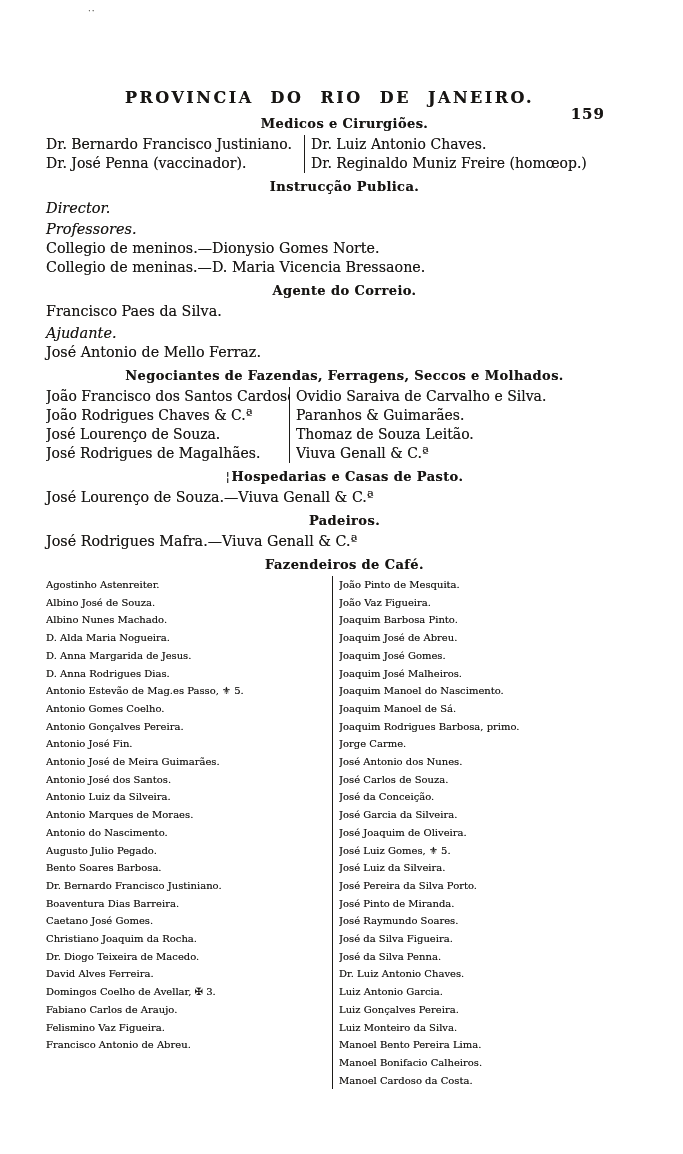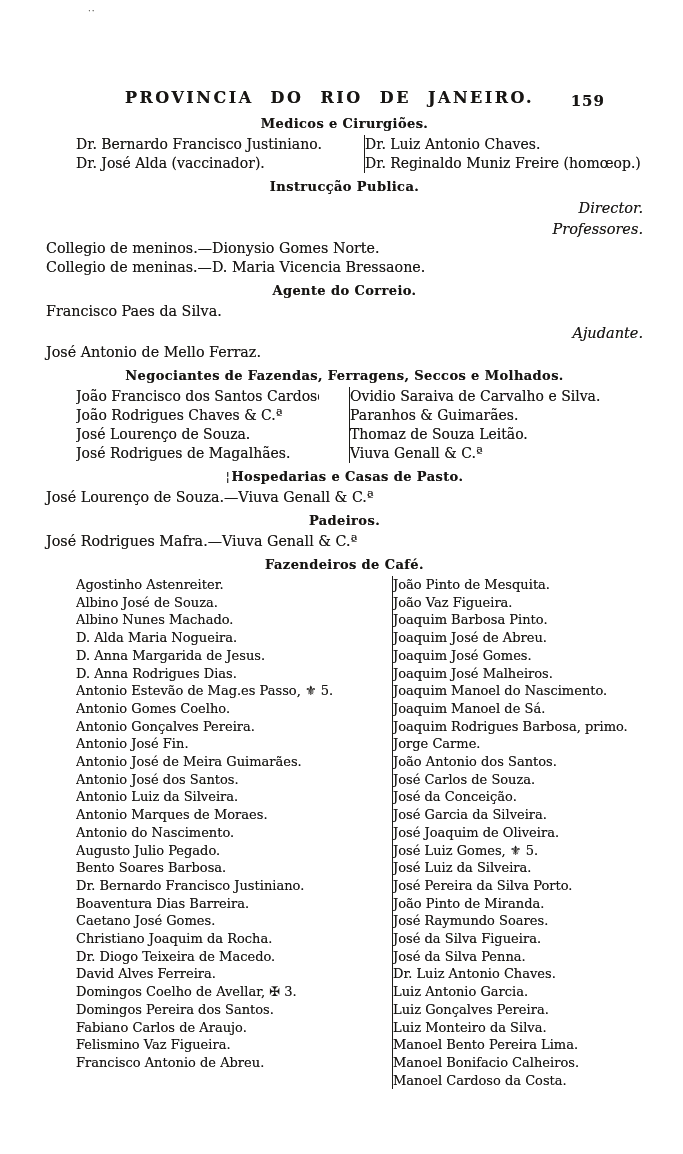--- a/index.html
+++ b/index.html
@@ -24,68 +24,69 @@
   }
   .running-title {
     text-align:center;
     font-weight:bold;
     font-size:16px;
     letter-spacing:2.5px;
     word-spacing:9px;
     transform:translateX(-12px);
   }
   .running-page {
-    position:absolute; right:78px; top:4px;
+    position:absolute; right:78px; top:17px;
     font-weight:bold; font-size:15px; letter-spacing:1px;
   }
   .content { padding:0 40px 0 46px; }
   .sec-heading {
     text-align:center; font-weight:bold;
     font-size:13px; letter-spacing:0.4px;
     margin:5px 0 2px 0; line-height:18px;
   }
   .sec-heading .prefix { font-weight:normal; color:#2a2a2a; margin-right:1px; }
   .sec-subheading {
-    text-align:right; font-style:italic;
+    text-align:left; font-style:italic;
     font-size:14.5px; margin:3px 0 1px 0; line-height:18px;
   }
   .text-line {
     font-size:14.3px; line-height:19px;
     white-space:nowrap;
   }
   .two-col { display:flex; align-items:stretch; margin:1px 0; }
-  .col { min-width:0;margin-left:30px; }
+  .col { min-width:0; }
   .col-left { flex:0 0 auto; }
   .col-right {
     flex:1 1 auto;
     border-left:1.4px solid #1d1b18;
+    padding-left:6px;
   }
   .col .entry {
     font-size:14px; line-height:19px;
     white-space:nowrap; overflow:hidden;
   }
-  .two-col.dense .entry { line-height:17.7px; font-size:13px; }
+  .two-col.dense .entry { line-height:17.7px; font-size:10px; }
 </style>
 </head>
 <body>
 
 <div class="page">
   <div class="corner-mark">··</div>
 
   <div class="running-head">
     <div class="running-title">PROVINCIA DO RIO DE JANEIRO.</div>
     <div class="running-page">159</div>
   </div>
 
   <div class="content" id="content">
       <div class="sec-heading"><span>Medicos e Cirurgiões.</span></div>
       <div class="two-col">
         <div class="col col-left" style="width: 258px;">
           <div class="entry">Dr. Bernardo Francisco Justiniano.</div>
-          <div class="entry">Dr. José Alda (vaccinador).</div>
+          <div class="entry">Dr. José Penna (vaccinador).</div>
         </div>
         <div class="col col-right">
           <div class="entry">Dr. Luiz Antonio Chaves.</div>
           <div class="entry">Dr. Reginaldo Muniz Freire (homœop.)</div>
         </div>
       </div>
       <div class="sec-heading"><span>Instrucção Publica.</span></div>
       <div class="sec-subheading"><span>Director.</span></div>
       <div class="sec-subheading"><span>Professores.</span></div>
       <div class="text-line">Collegio de meninos.—Dionysio Gomes Norte.</div>
@@ -133,45 +134,44 @@
           <div class="entry">Antonio do Nascimento.</div>
           <div class="entry">Augusto Julio Pegado.</div>
           <div class="entry">Bento Soares Barbosa.</div>
           <div class="entry">Dr. Bernardo Francisco Justiniano.</div>
           <div class="entry">Boaventura Dias Barreira.</div>
           <div class="entry">Caetano José Gomes.</div>
           <div class="entry">Christiano Joaquim da Rocha.</div>
           <div class="entry">Dr. Diogo Teixeira de Macedo.</div>
           <div class="entry">David Alves Ferreira.</div>
           <div class="entry">Domingos Coelho de Avellar, ✠ 3.</div>
-          <div class="entry">Domingos Pereira dos Santos.</div>
           <div class="entry">Fabiano Carlos de Araujo.</div>
           <div class="entry">Felismino Vaz Figueira.</div>
           <div class="entry">Francisco Antonio de Abreu.</div>
         </div>
         <div class="col col-right">
           <div class="entry">João Pinto de Mesquita.</div>
           <div class="entry">João Vaz Figueira.</div>
           <div class="entry">Joaquim Barbosa Pinto.</div>
           <div class="entry">Joaquim José de Abreu.</div>
           <div class="entry">Joaquim José Gomes.</div>
           <div class="entry">Joaquim José Malheiros.</div>
           <div class="entry">Joaquim Manoel do Nascimento.</div>
           <div class="entry">Joaquim Manoel de Sá.</div>
           <div class="entry">Joaquim Rodrigues Barbosa, primo.</div>
           <div class="entry">Jorge Carme.</div>
-          <div class="entry">João Antonio dos Santos.</div>
+          <div class="entry">José Antonio dos Nunes.</div>
           <div class="entry">José Carlos de Souza.</div>
           <div class="entry">José da Conceição.</div>
           <div class="entry">José Garcia da Silveira.</div>
           <div class="entry">José Joaquim de Oliveira.</div>
           <div class="entry">José Luiz Gomes, ⚜ 5.</div>
           <div class="entry">José Luiz da Silveira.</div>
           <div class="entry">José Pereira da Silva Porto.</div>
-          <div class="entry">João Pinto de Miranda.</div>
+          <div class="entry">José Pinto de Miranda.</div>
           <div class="entry">José Raymundo Soares.</div>
           <div class="entry">José da Silva Figueira.</div>
           <div class="entry">José da Silva Penna.</div>
           <div class="entry">Dr. Luiz Antonio Chaves.</div>
           <div class="entry">Luiz Antonio Garcia.</div>
           <div class="entry">Luiz Gonçalves Pereira.</div>
           <div class="entry">Luiz Monteiro da Silva.</div>
           <div class="entry">Manoel Bento Pereira Lima.</div>
           <div class="entry">Manoel Bonifacio Calheiros.</div>
           <div class="entry">Manoel Cardoso da Costa.</div>

